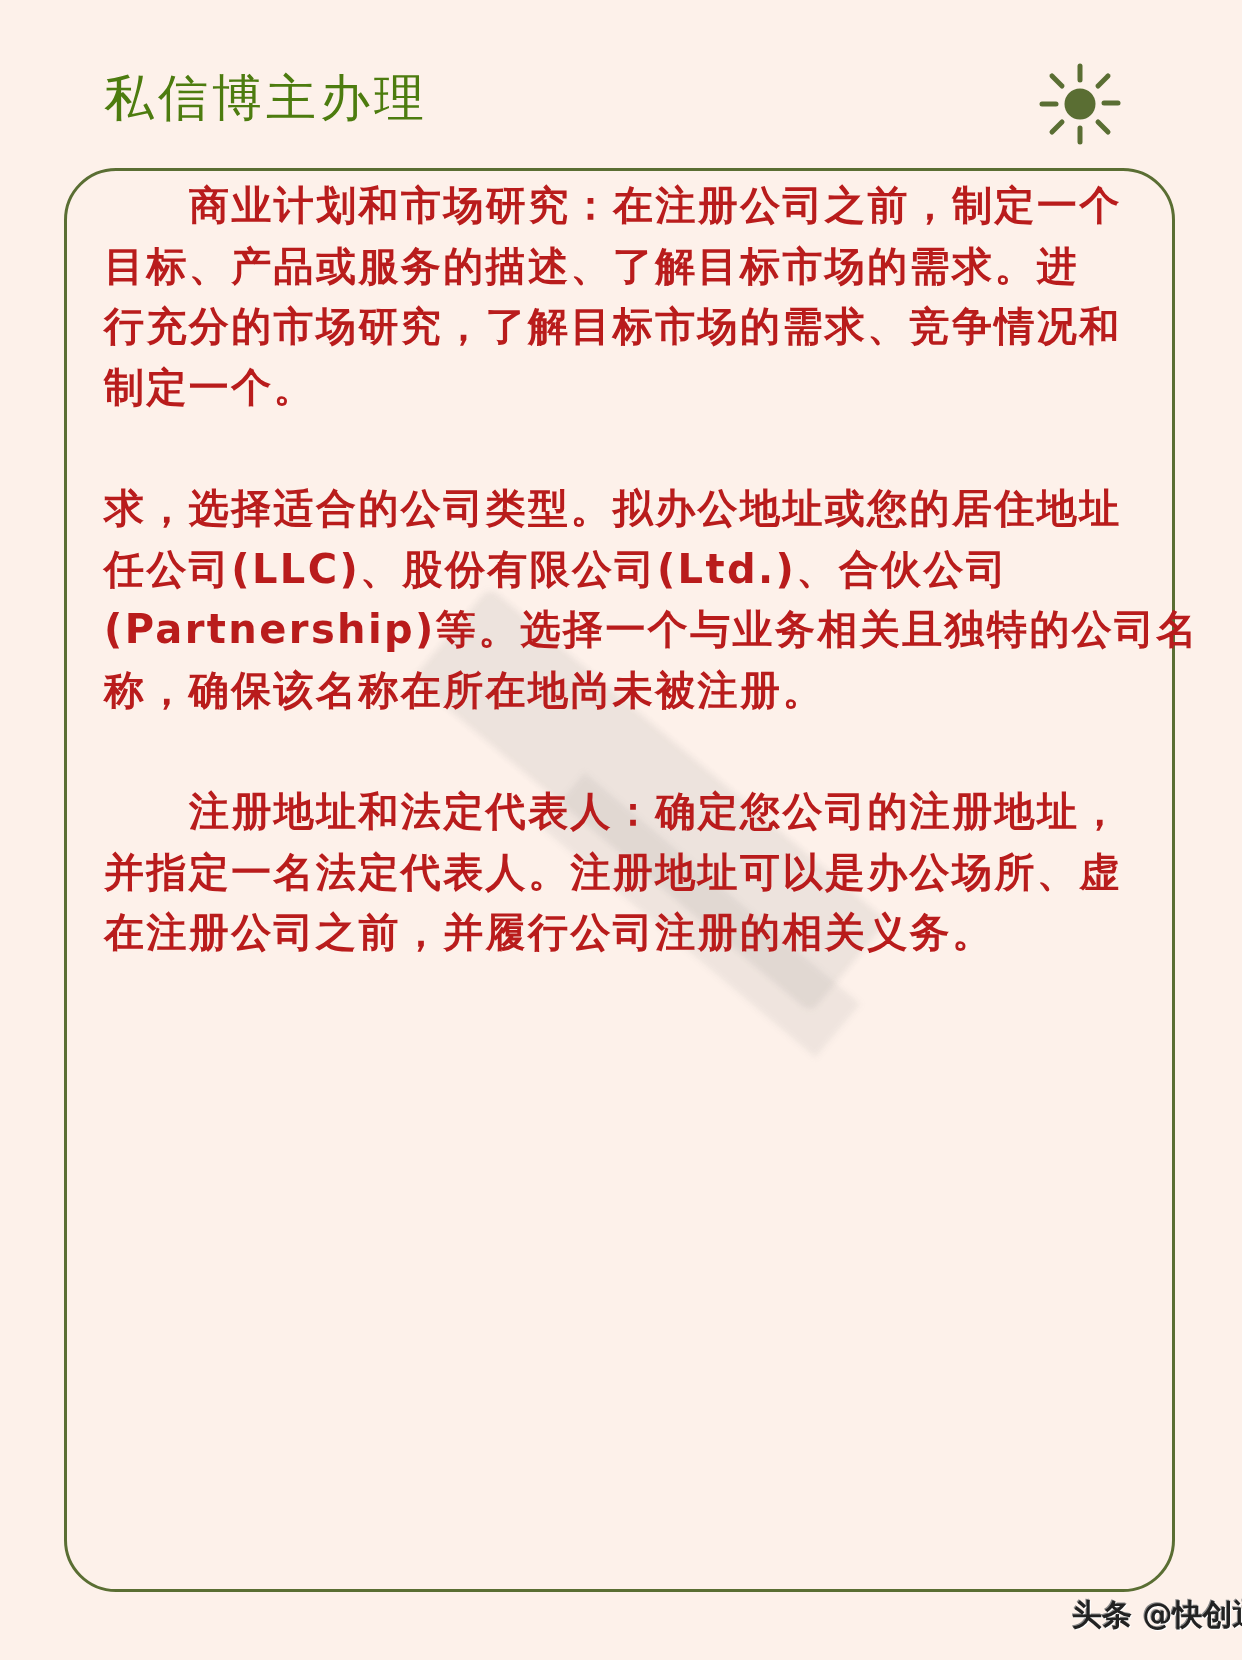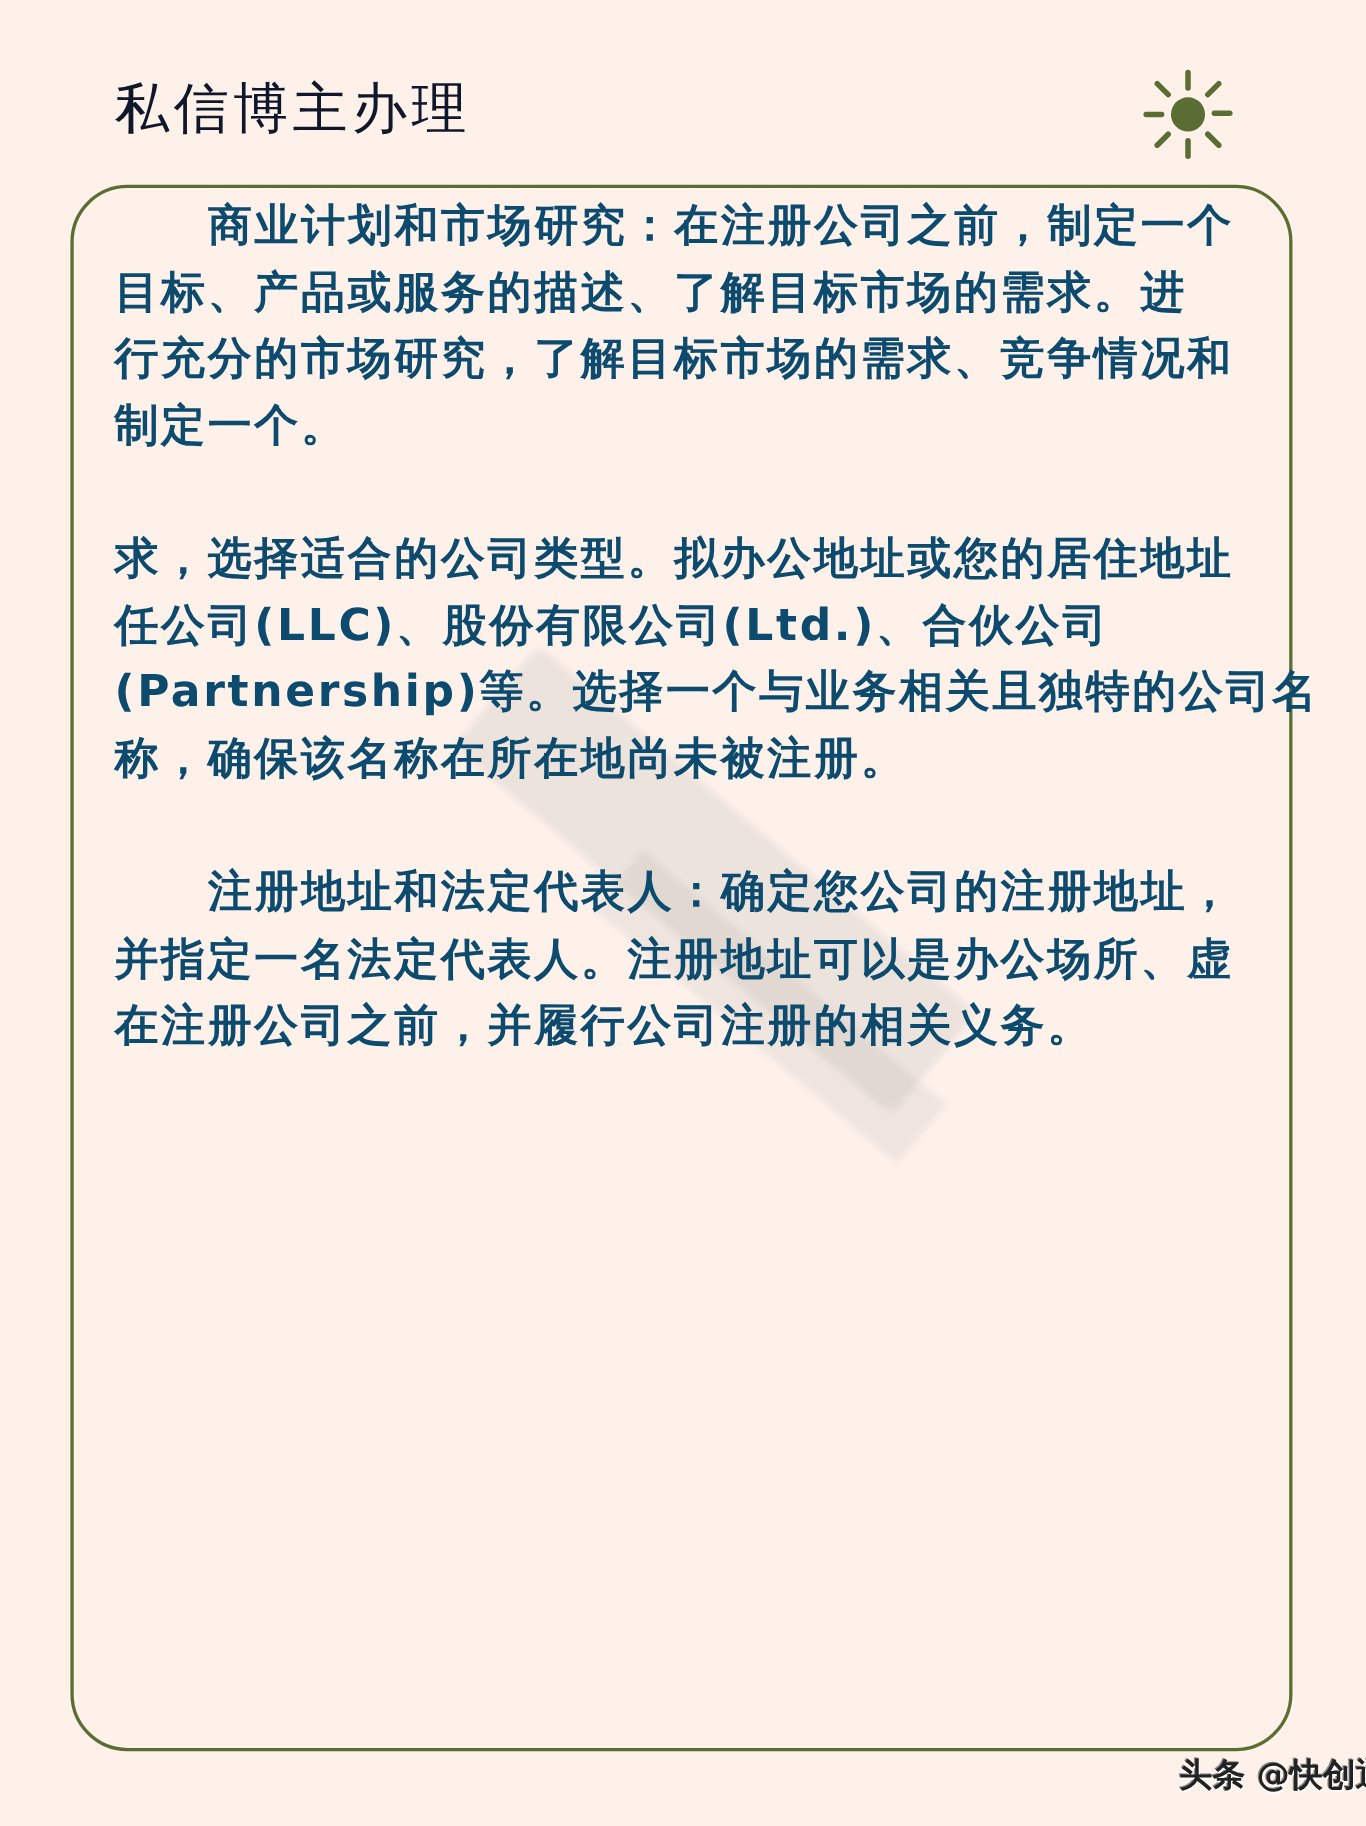--- a/index.html
+++ b/index.html
@@ -9,21 +9,21 @@
       position: relative;
       overflow: hidden;
       font-family: "DejaVu Sans", "Liberation Sans", sans-serif;
     }
     .title {
       position: absolute;
       left: 104px; top: 68px;
       font-size: 50px;
       line-height: 60px;
       letter-spacing: 4px;
-      color: #0f172a;
+      color: #4d7c0f;
       font-weight: normal;
       white-space: nowrap;
     }
     .sun-icon {
       position: absolute;
       left: 1038px; top: 62px;
       width: 84px; height: 84px;
     }
     .frame {
       position: absolute;
@@ -56,21 +56,21 @@
       left: 104px; top: 175px;
       width: 1040px;
     }
     .para { margin: 0 0 60.6px 0; }
     .line {
       display: block;
       height: 60.6px;
       line-height: 60.6px;
       font-size: 40px;
       font-weight: bold;
-      color: #0c4a6e;
+      color: #b91c1c;
       white-space: nowrap;
       letter-spacing: 2.4px;
     }
     .line.indent { padding-left: 85px; }
     .footer-wm {
       position: absolute;
       left: 1072px; top: 1595px;
       font-size: 30px;
       line-height: 40px;
       color: #222;

